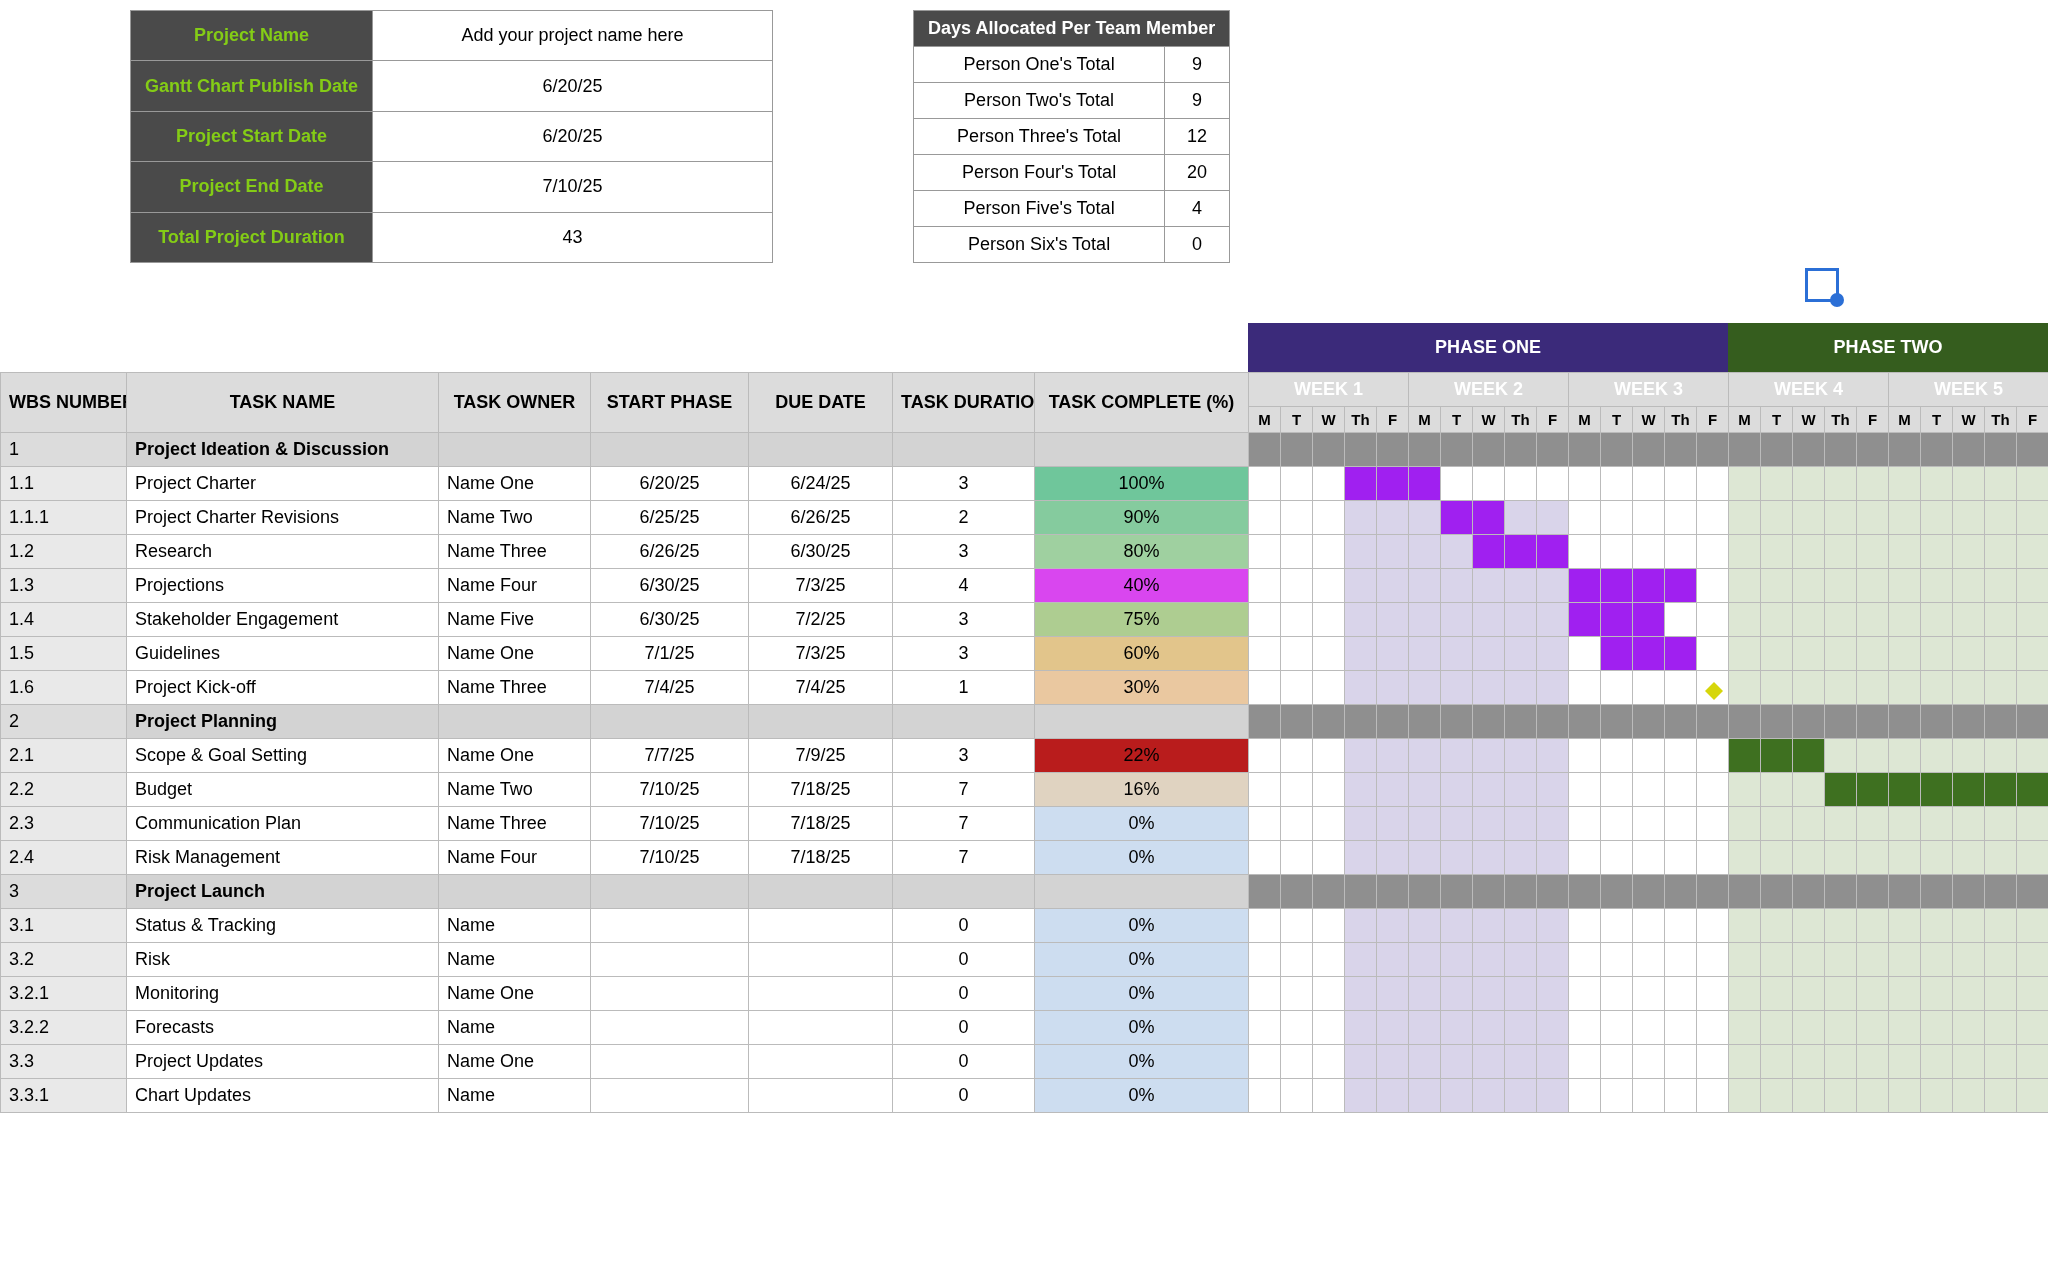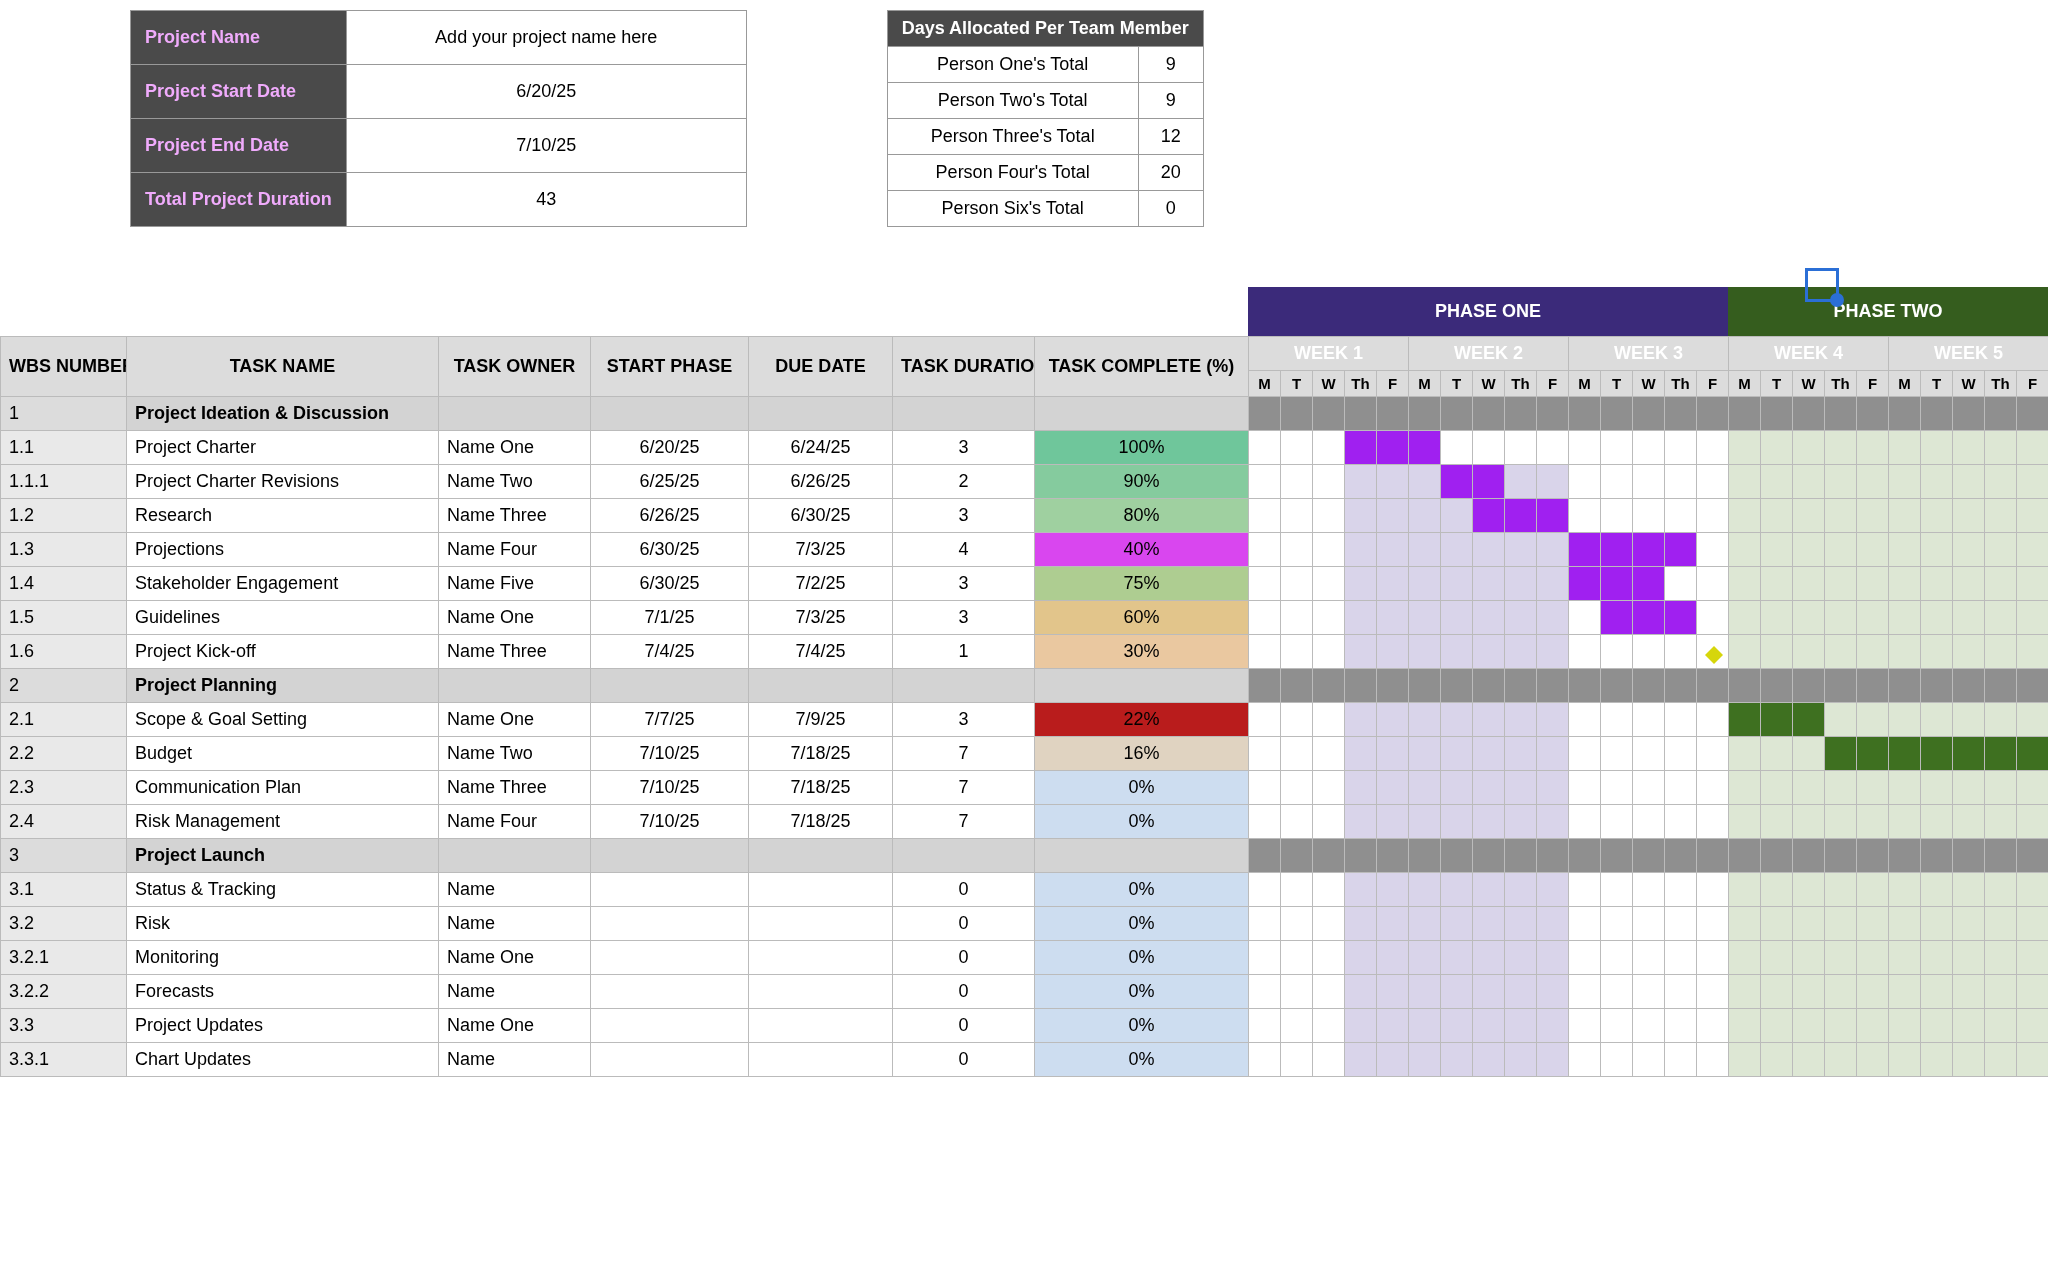--- a/index.html
+++ b/index.html
@@ -9,21 +9,21 @@
     font-size: 18px;
     background: #fff;
     color: #000;
   }
   .sheet {
     padding: 10px 0 0 0;
   }
   .proj-info { margin-left: 130px; margin-bottom: 60px; display: flex; gap: 140px; }
   .proj-table, .team-table { border-collapse: collapse; }
   .proj-table td, .team-table td { border: 1px solid #999; padding: 7px 14px; white-space: nowrap; }
-  .lbl-dark { background: #4a4a4a; color: #f0abfc; font-weight: bold; text-align: left; }
+  .lbl-dark { background: #4a4a4a; color: #84cc16; font-weight: bold; text-align: center; }
   .val-light { background: #fff; text-align: center; min-width: 400px; }
   .team-table .hdr { background: #4a4a4a; color: #fff; font-weight: bold; text-align: center; }
   .team-table td { text-align: center; }
   .team-table .days { min-width: 50px; }
 
   
   .cursor-box {
     position: absolute;
     width: 34px; height: 34px;
     border: 3px solid #2b6fd6;
@@ -110,20 +110,24 @@
   <div class="cursor-box"></div>
 
   <div class="proj-info">
     <table class="proj-table">
       <tbody>
           <tr>
             <td class="lbl-dark">Project Name</td>
           <td class="val-light">Add your project name here</td>
           </tr>
       <tr>
+            <td class="lbl-dark">Gantt Chart Publish Date</td>
+          <td class="val-light">6/20/25</td>
+          </tr>
+      <tr>
             <td class="lbl-dark">Project Start Date</td>
           <td class="val-light">6/20/25</td>
           </tr>
       <tr>
             <td class="lbl-dark">Project End Date</td>
           <td class="val-light">7/10/25</td>
           </tr>
       <tr>
             <td class="lbl-dark">Total Project Duration</td>
           <td class="val-light">43</td>
@@ -146,20 +150,24 @@
             <td>Person Two's Total</td>
             <td class="days">9</td>
           </tr>
           <tr>
             <td>Person Three's Total</td>
             <td class="days">12</td>
           </tr>
           <tr>
             <td>Person Four's Total</td>
             <td class="days">20</td>
+          </tr>
+          <tr>
+            <td>Person Five's Total</td>
+            <td class="days">4</td>
           </tr>
           <tr>
             <td>Person Six's Total</td>
             <td class="days">0</td>
           </tr>
         </tbody>
     </table>
   </div>
 
   <div class="gantt-area" id="phase-band">

